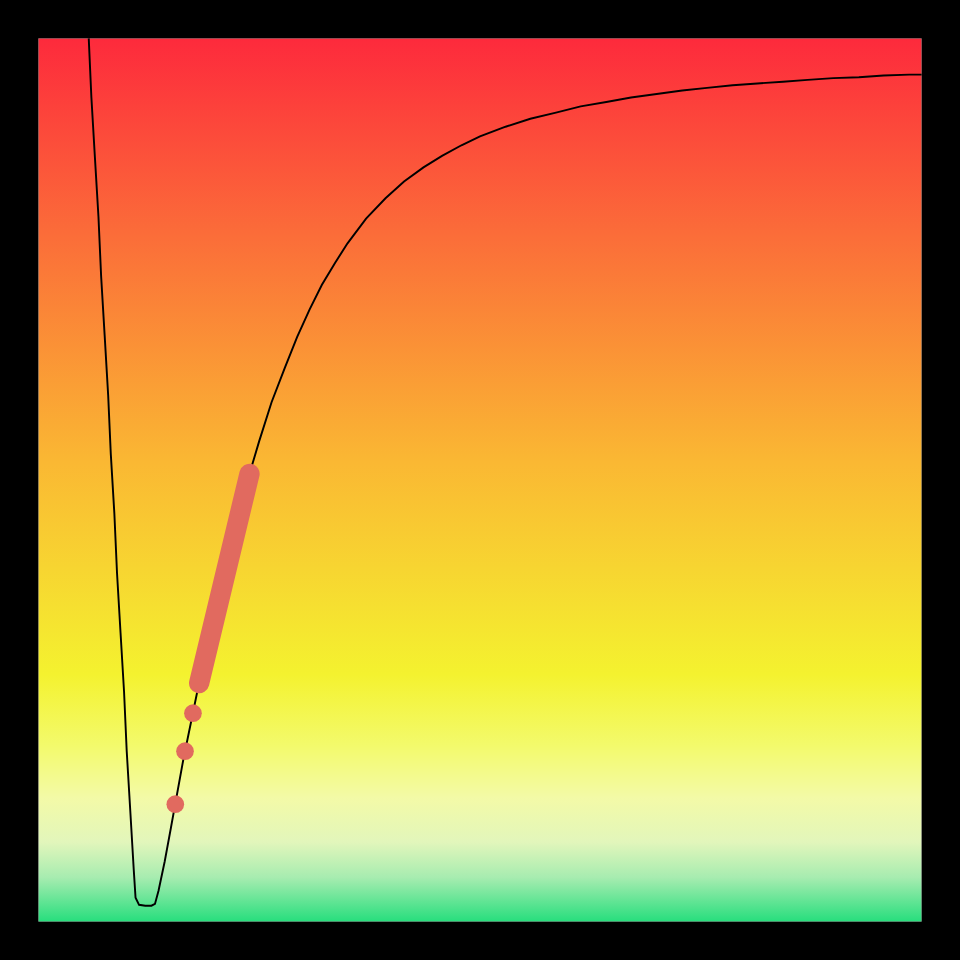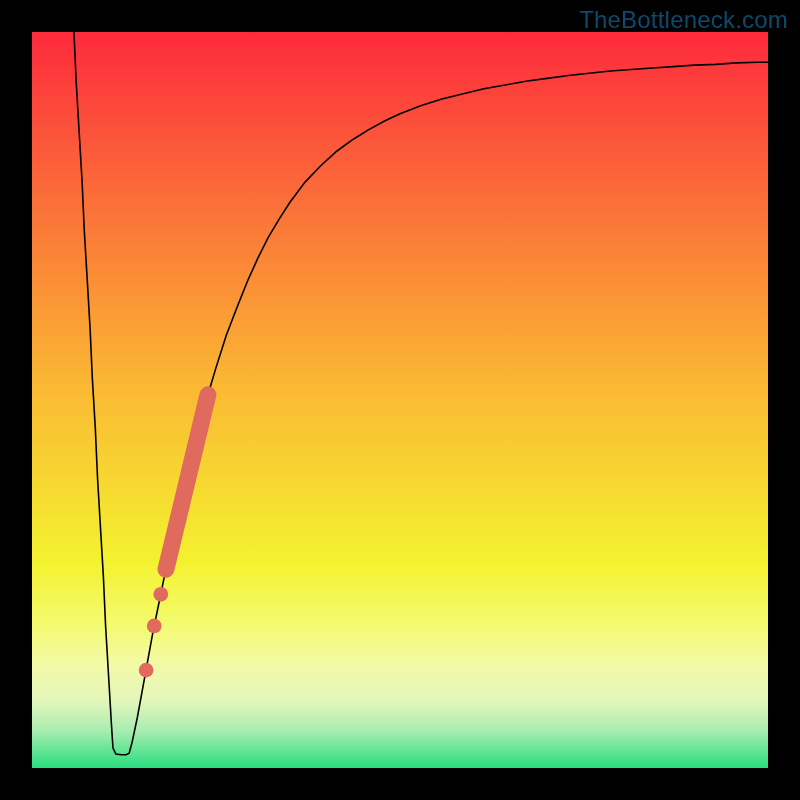--- a/index.html
+++ b/index.html
@@ -14,21 +14,21 @@
   }
   svg {
     display: block;
   }
   .watermark {
     position: absolute;
     top: 6px;
     right: 12px;
     font-family: Arial, Helvetica, sans-serif;
     font-size: 24px;
-    color: #0c4a6e;
+    color: #000000;
     letter-spacing: 0.2px;
   }
 </style>
 </head>
 <body>
 
 <div class="chart-container">
   <svg id="chart-svg" width="800" height="800" viewBox="0 0 800 800">
       <defs>
         <linearGradient id="bg-grad" x1="0" y1="0" x2="0" y2="1">

